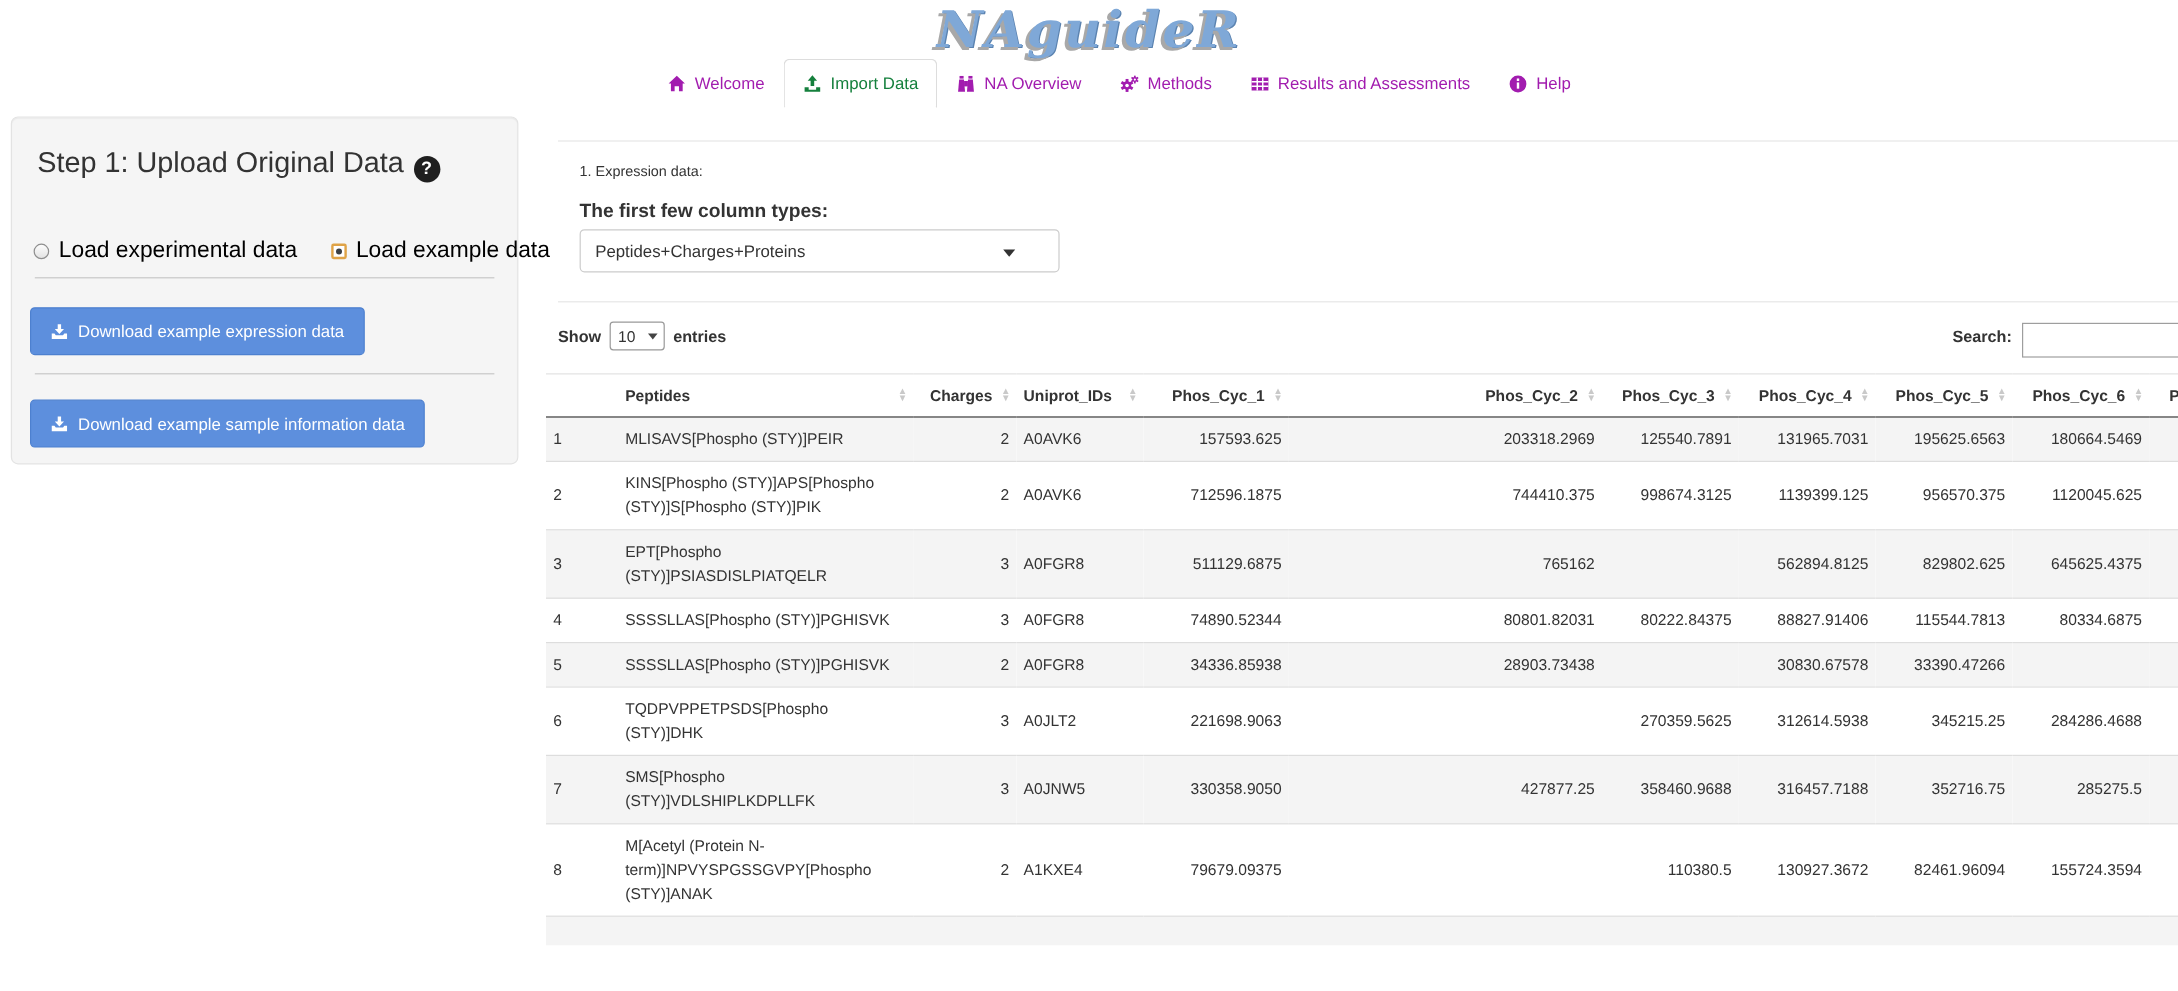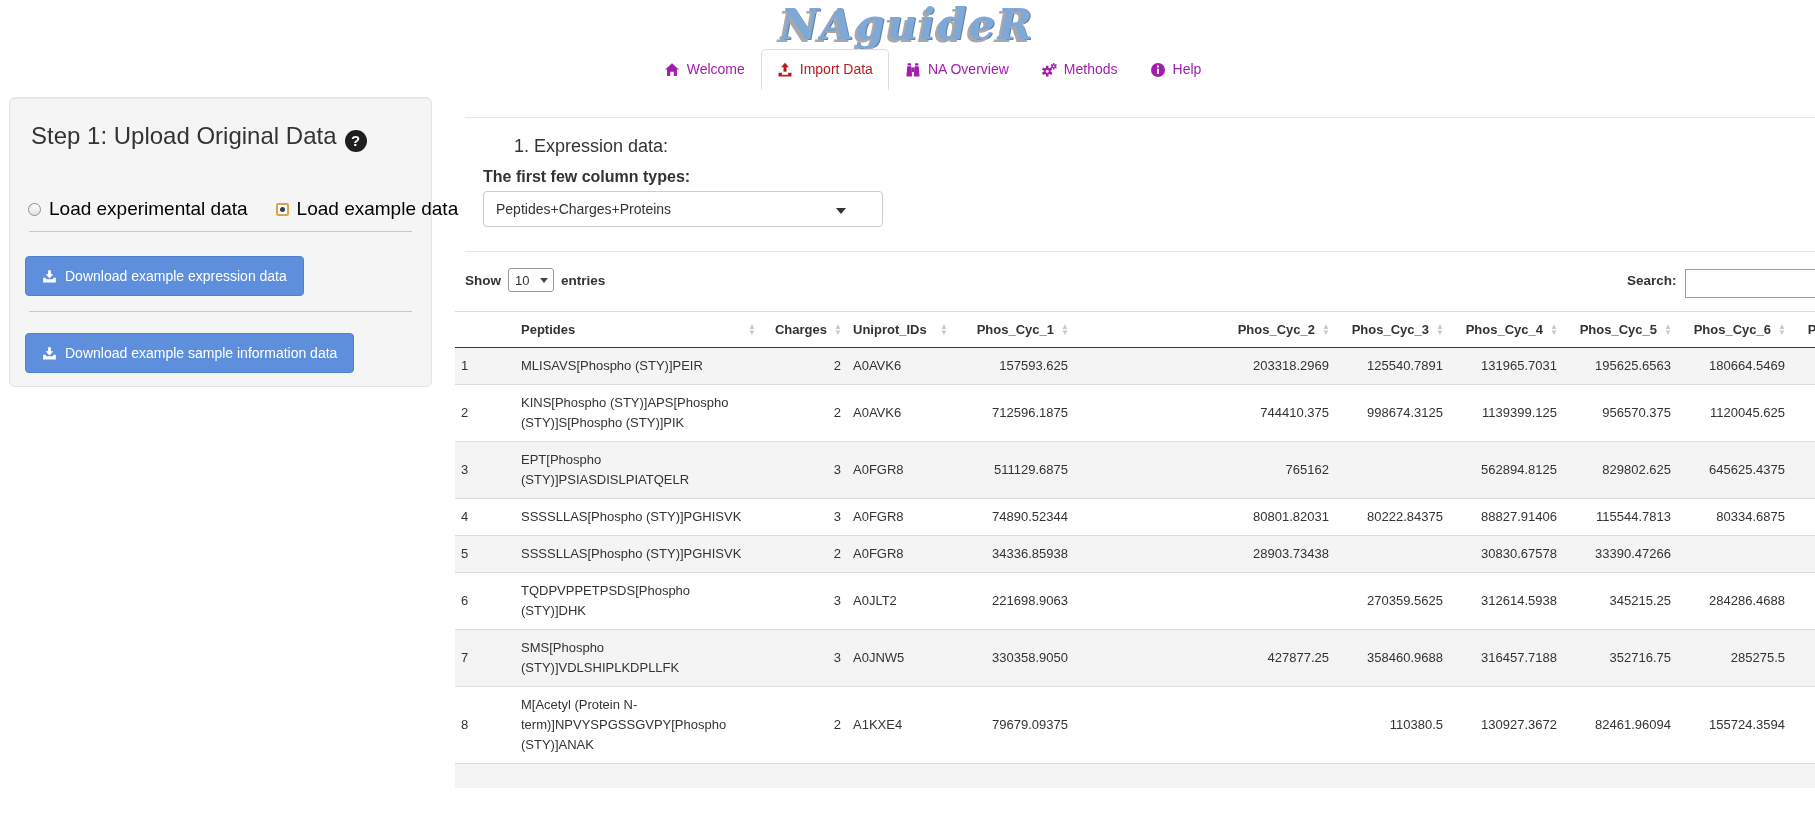--- a/index.html
+++ b/index.html
@@ -11,21 +11,21 @@
   .logo span{font-family:"DejaVu Serif",serif;font-style:italic;font-weight:bold;
       font-size:42px;letter-spacing:2px;color:#7fa8d7;
       text-shadow:-3px 3px 0 #a8a8a8, 1px 1px 0 #5b83b0;}
 
   
   .tabbar{position:absolute;top:49px;left:0;width:100%;display:flex;
       justify-content:center;align-items:flex-end;transform:translateX(25px);}
   .tab{display:flex;align-items:center;gap:7px;padding:10px 15px;font-size:14px;
       color:#a21caf;text-decoration:none;cursor:pointer;border:1px solid transparent;
       border-radius:5px 5px 0 0;line-height:19px;}
-  .tab.active{background:#fff;border-color:#ddd;border-bottom-color:#fff;color:#b91c1c;}
+  .tab.active{background:#fff;border-color:#ddd;border-bottom-color:#fff;color:#15803d;}
   .tab .icon{display:inline-flex;width:16px;height:16px;}
   .tab .icon svg{width:16px;height:16px;}
 
   
   .well{position:absolute;left:9px;top:97px;width:421px;height:288px;background:#f5f5f5;
       border:1px solid #e3e3e3;border-radius:6px;box-shadow:inset 0 1px 1px rgba(0,0,0,.05);}
   .well h3{position:absolute;left:21px;top:24px;margin:0;font-size:24px;font-weight:500;
       color:#333;white-space:nowrap;}
   .q-icon{display:inline-block;width:22px;height:22px;border-radius:50%;background:#1f1f1f;
       color:#fff;font-size:15px;font-weight:bold;text-align:center;line-height:22px;
@@ -44,21 +44,21 @@
   .btn-dl{position:absolute;left:15px;height:40px;display:inline-flex;align-items:center;
       gap:8px;padding:0 16px;background:#5d8fdd;border:1px solid #4d80cf;border-radius:4px;
       color:#fff;font-size:14px;cursor:pointer;white-space:nowrap;}
   .btn-dl .icon{display:inline-flex;width:15px;height:15px;}
   .btn-dl .icon svg{width:15px;height:15px;fill:#fff;}
   .btn-1{top:158px;} .btn-2{top:235px;}
 
   
   .main-hr{position:absolute;left:465px;right:0;border:none;border-top:1px solid #e7e7e7;margin:0;}
   .hr-top{top:117px;} .hr-mid{top:251px;}
-  .sec-title{position:absolute;left:483px;top:136px;font-size:18px;font-weight:500;color:#333;margin-left:31px;}
+  .sec-title{position:absolute;left:483px;top:136px;font-size:12px;font-weight:500;color:#333;}
   .col-types-label{position:absolute;left:483px;top:168px;font-size:16px;font-weight:bold;color:#333;}
   .dropdown{position:absolute;left:483px;top:191px;width:400px;height:36px;background:#fff;
       border:1px solid #ccc;border-radius:4px;box-sizing:border-box;cursor:pointer;
       display:flex;align-items:center;padding-left:12px;font-size:14px;color:#333;}
   .dropdown .caret{position:absolute;right:36px;top:16px;width:0;height:0;
       border-left:5px solid transparent;border-right:5px solid transparent;border-top:6px solid #333;}
 
   .show-row{position:absolute;left:465px;top:268px;display:flex;align-items:center;gap:7px;
       font-size:13.5px;font-weight:bold;color:#333;}
   .len-select{display:inline-flex;align-items:center;width:46px;height:24px;border:1px solid #999;
@@ -146,20 +146,34 @@
               <circle r="3.4"></circle>
               <circle r="1.5" fill="#fff"></circle>
             </g>
           </svg>
         </span>
         <span class="tab-label">Methods</span>
       </a>
       <a class="tab">
         <span class="icon">
           <svg viewBox="0 0 16 16">
+            <path d="M1 2.5h14v11H1Z" fill="currentColor"></path>
+            <g stroke="#fff" stroke-width="1.2">
+              <line x1="1" y1="6.2" x2="15" y2="6.2"></line>
+              <line x1="1" y1="9.8" x2="15" y2="9.8"></line>
+              <line x1="5.7" y1="2.5" x2="5.7" y2="13.5"></line>
+              <line x1="10.3" y1="2.5" x2="10.3" y2="13.5"></line>
+            </g>
+          </svg>
+        </span>
+        <span class="tab-label">Results and Assessments</span>
+      </a>
+      <a class="tab">
+        <span class="icon">
+          <svg viewBox="0 0 16 16">
             <circle cx="8" cy="8" r="7" fill="currentColor"></circle>
             <rect x="7" y="6.7" width="2" height="5.2" fill="#fff"></rect>
             <rect x="7" y="3.4" width="2" height="2.1" fill="#fff"></rect>
           </svg>
         </span>
         <span class="tab-label">Help</span>
       </a>
     </nav>
 
   <div class="well">

